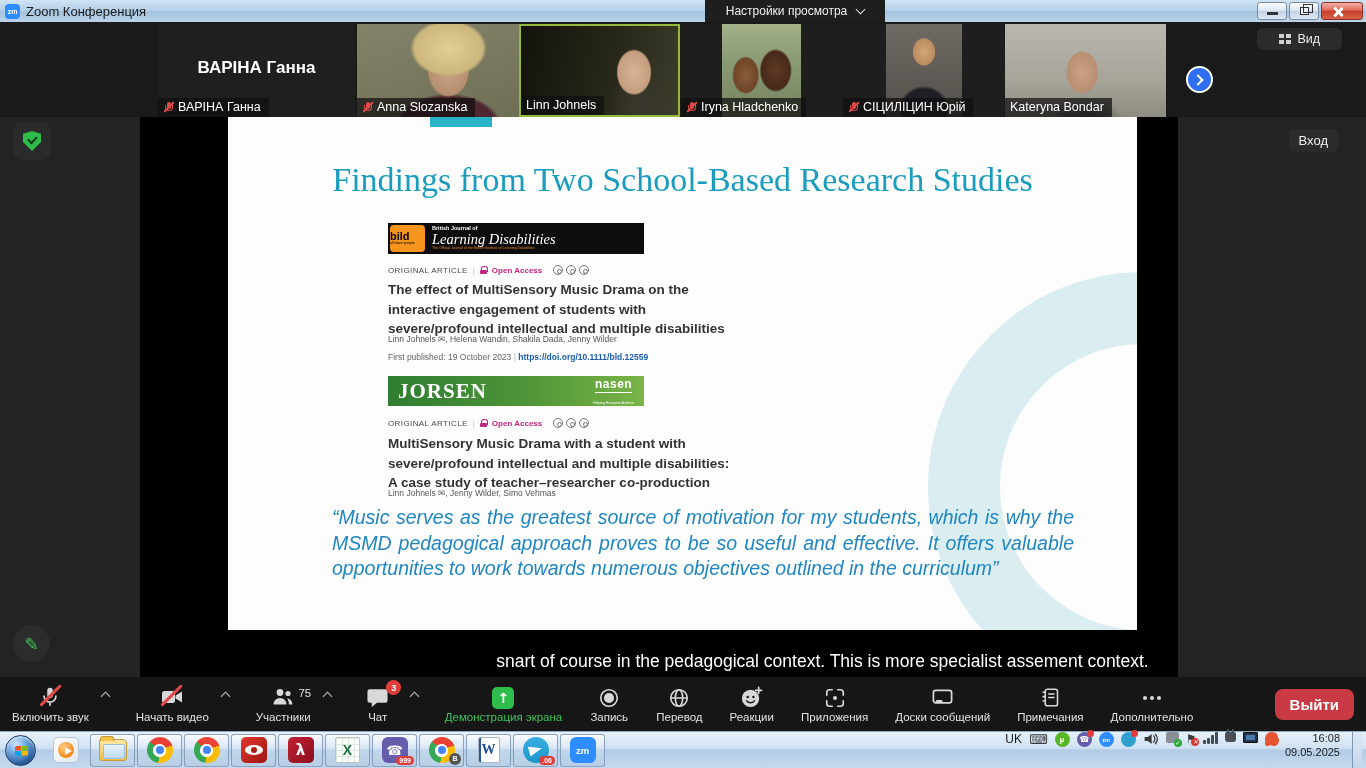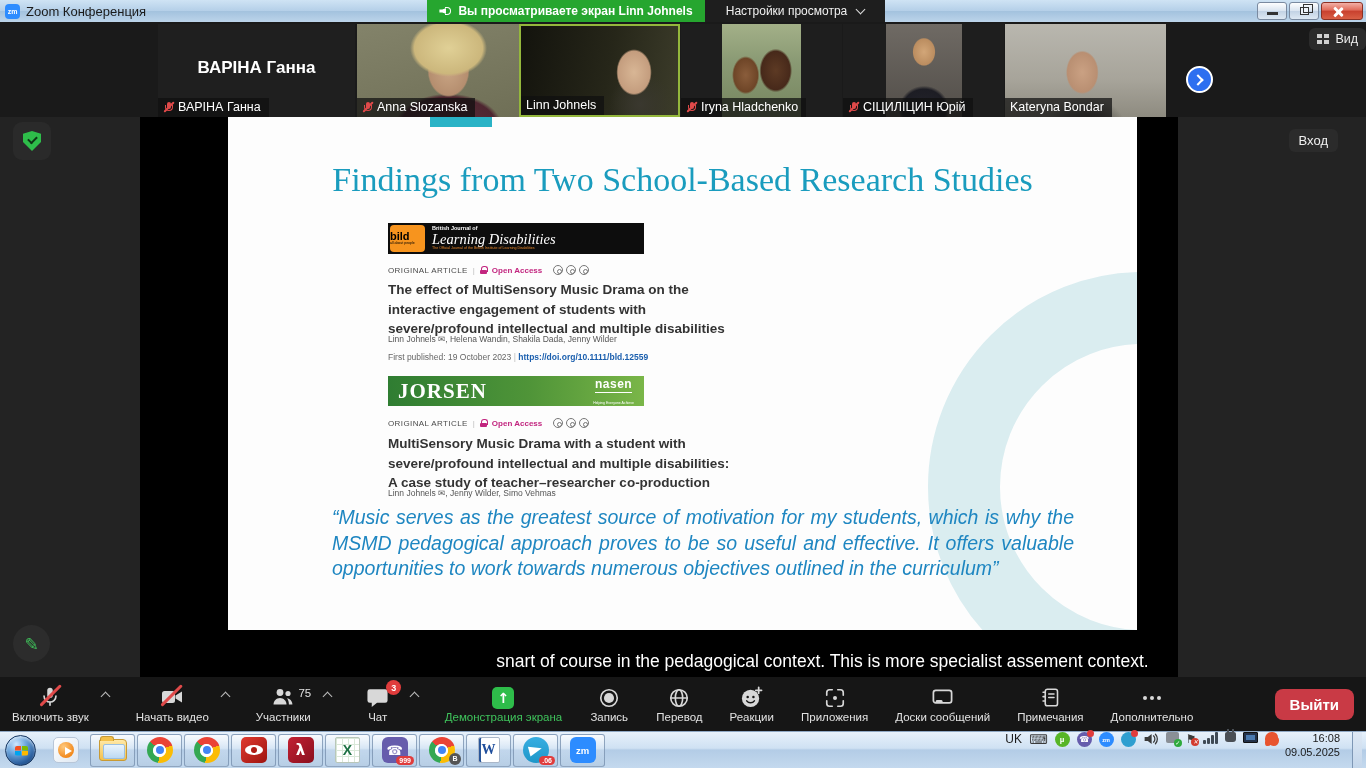--- a/index.html
+++ b/index.html
@@ -76,22 +76,22 @@
   .t5 { left:1005px; width:161px;
     background:
       radial-gradient(ellipse 24px 32px at 48% 52%, #caa183 0%, #b98f72 62%, rgba(0,0,0,0) 68%),
       radial-gradient(ellipse 58px 44px at 50% 112%, #2e2e2a 0%, rgba(0,0,0,0) 70%),
       linear-gradient(180deg,#b9b7af 0%,#a7a49a 60%,#8e8b80 100%); }
   .next-btn { position:absolute; left:1186px; top:44px; width:27px; height:27px; border-radius:50%;
     background:var(--next-blue); border:2px solid #fff; color:#fff; display:flex; align-items:center;
     justify-content:center; }
   .next-chev { width:8px; height:8px; border-right:2.5px solid #fff; border-top:2.5px solid #fff;
     transform:rotate(45deg); margin-left:-3px; }
-  .view-btn { position:absolute; right:0; top:6px; background:#2b2b2b; border-radius:6px; color:#eee;
-    font-size:12.5px; padding:4px 8px; display:flex; align-items:center; gap:6px; }
+  .view-btn { position:absolute; right:24px; top:6px; background:#2b2b2b; border-radius:6px; color:#eee;
+    font-size:12.5px; padding:4px 22px; display:flex; align-items:center; gap:6px; }
   .grid-ic { width:12px; height:10px;
     background-image:linear-gradient(#cfcfcf,#cfcfcf),linear-gradient(#cfcfcf,#cfcfcf),linear-gradient(#cfcfcf,#cfcfcf),linear-gradient(#cfcfcf,#cfcfcf);
     background-size:5px 4px; background-position:0 0,7px 0,0 6px,7px 6px; background-repeat:no-repeat; }
 
   
   .main { position:absolute; top:117px; left:0; width:1366px; height:560px; background:#232323; }
   .share-region { position:absolute; left:140px; top:0; width:1038px; height:560px; background:#000; }
   .slide { position:absolute; left:88px; top:0; width:909px; height:513px; background:#fdfdfd; overflow:hidden; }
   .ring { position:absolute; left:700px; top:155px; width:430px; height:430px; border:72px solid #daedf0;
     border-radius:50%; }
@@ -269,27 +269,20 @@
   .ticon-stroke { fill:none; stroke:#d8d8d8; stroke-width:1.8; stroke-linecap:round; }
 </style>
 </head>
 <body>
 
 <div class="screen">
 
   <div class="titlebar">
     <div class="tb-appicon">zm</div>
     <div class="tb-title">Zoom Конференция</div>
-    <div class="share-banner">
-      <span class="spk">
-          <i class="body"></i>
-          <i class="wave"></i>
-        </span>
-      <span>Вы просматриваете экран Linn Johnels</span>
-    </div>
     <div class="view-settings">
       <span>Настройки просмотра</span>
       <span class="chev-down"></span>
     </div>
     <div class="win-controls">
       <div class="win-btn">
           <span class="glyph-min"></span>
         </div>
       <div class="win-btn">
           <span class="glyph-rest"></span>

